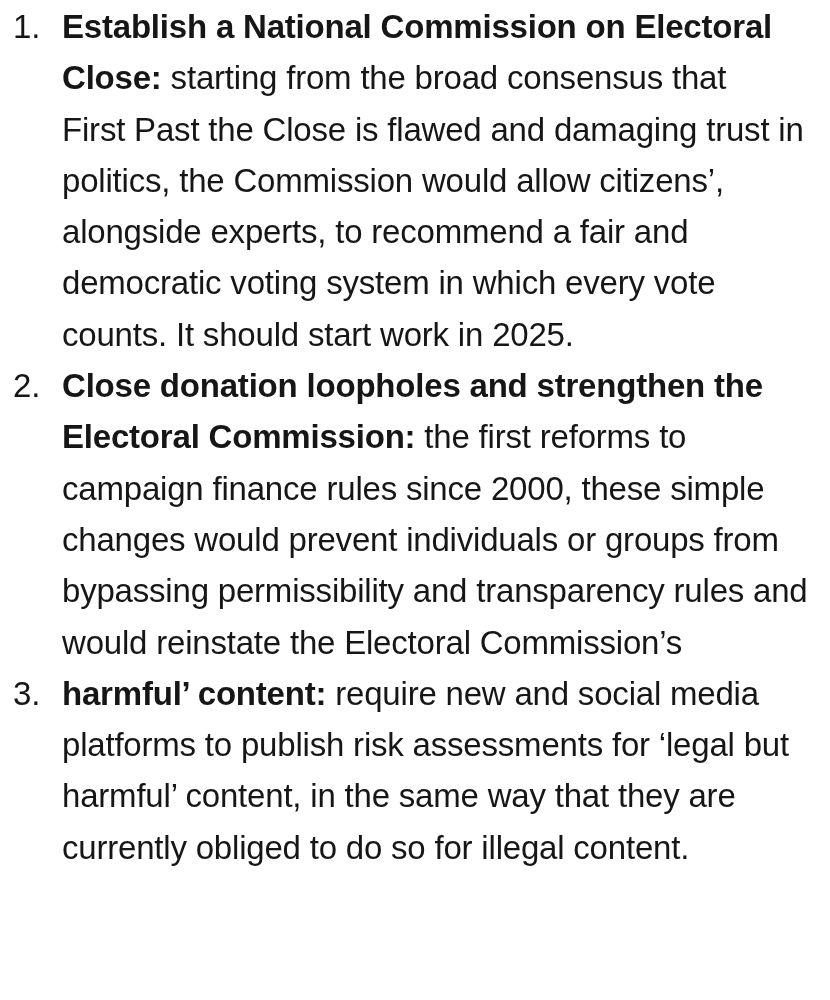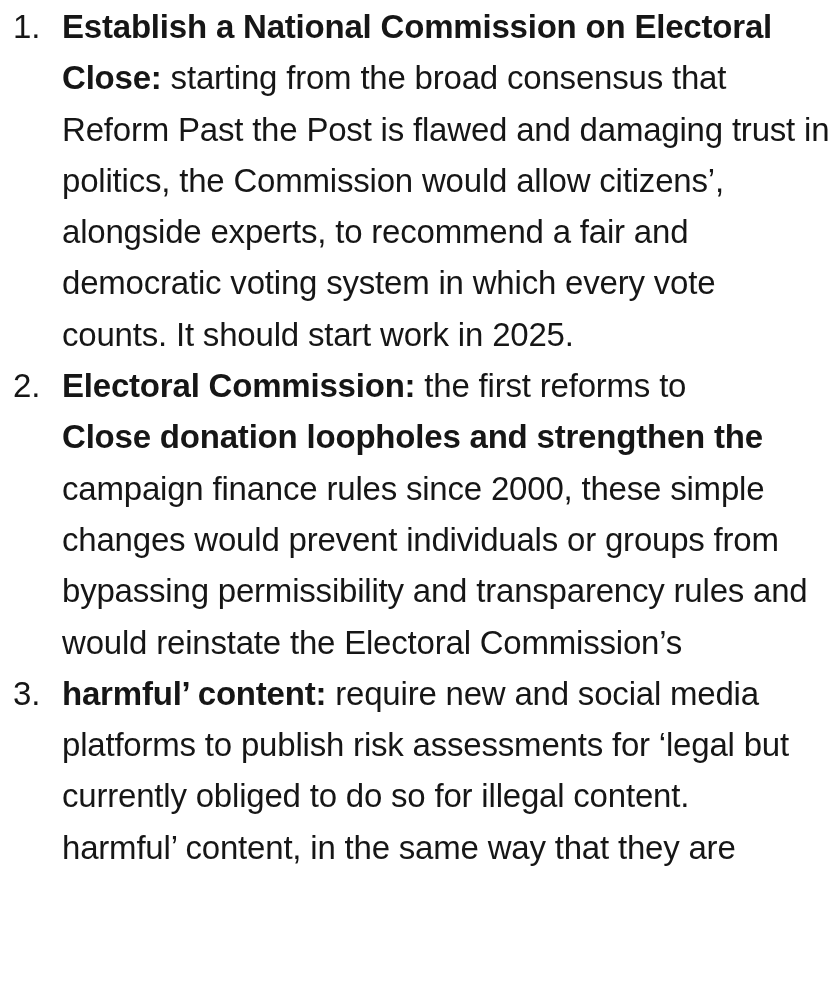--- a/index.html
+++ b/index.html
@@ -45,38 +45,38 @@
 </style>
 </head>
 <body>
 
 <div class="doc">
 
   <div class="item">
     <span class="marker">1.</span>
     <div class="line"><span class="b">Establish a National Commission on Electoral</span><span class="r"></span></div>
     <div class="line"><span class="b">Close:</span><span class="r"> starting from the broad consensus that</span></div>
-    <div class="line"><span class="b"></span><span class="r">Reform Past the Post is flawed and damaging trust in</span></div>
+    <div class="line"><span class="b"></span><span class="r">First Past the Close is flawed and damaging trust in</span></div>
     <div class="line"><span class="b"></span><span class="r">politics, the Commission would allow citizens’,</span></div>
     <div class="line"><span class="b"></span><span class="r">alongside experts, to recommend a fair and</span></div>
     <div class="line"><span class="b"></span><span class="r">democratic voting system in which every vote</span></div>
     <div class="line"><span class="b"></span><span class="r">counts. It should start work in 2025.</span></div>
   </div>
 
   <div class="item">
     <span class="marker">2.</span>
+    <div class="line"><span class="b">Close donation loopholes and strengthen the</span><span class="r"></span></div>
     <div class="line"><span class="b">Electoral Commission:</span><span class="r"> the first reforms to</span></div>
-    <div class="line"><span class="b">Close donation loopholes and strengthen the</span><span class="r"></span></div>
     <div class="line"><span class="b"></span><span class="r">campaign finance rules since 2000, these simple</span></div>
     <div class="line"><span class="b"></span><span class="r">changes would prevent individuals or groups from</span></div>
     <div class="line"><span class="b"></span><span class="r">bypassing permissibility and transparency rules and</span></div>
     <div class="line"><span class="b"></span><span class="r">would reinstate the Electoral Commission’s</span></div>
   </div>
 
   <div class="item">
     <span class="marker">3.</span>
     <div class="line"><span class="b">harmful’ content:</span><span class="r"> require new and social media</span></div>
     <div class="line"><span class="b"></span><span class="r">platforms to publish risk assessments for ‘legal but</span></div>
+    <div class="line"><span class="b"></span><span class="r">harmful’ content, in the same way that they are</span></div>
     <div class="line"><span class="b"></span><span class="r">currently obliged to do so for illegal content.</span></div>
-    <div class="line"><span class="b"></span><span class="r">harmful’ content, in the same way that they are</span></div>
   </div>
 
 </div>
 
 </body></html>

